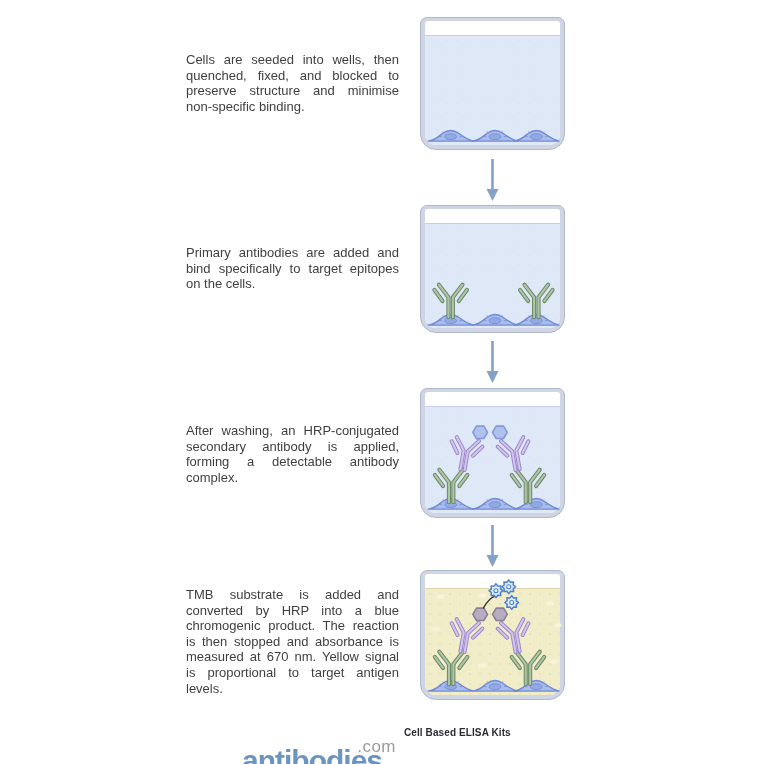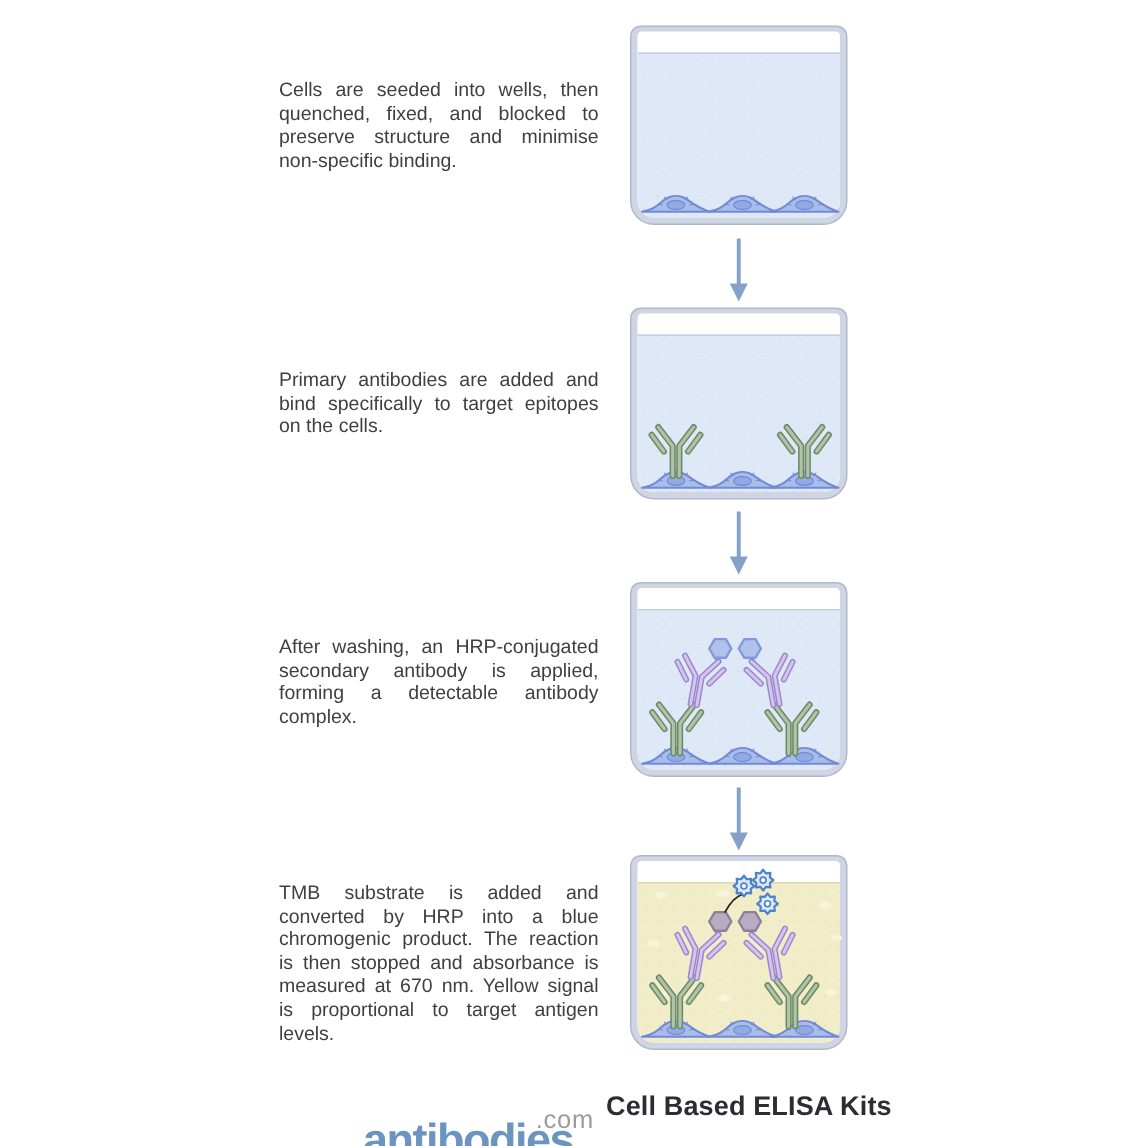--- a/index.html
+++ b/index.html
@@ -34,21 +34,21 @@
 
   
   .flow-arrow{position:absolute;left:484px;width:17px;height:44px;}
 
   
   .brand{position:absolute;left:242px;top:706px;width:156px;height:48px;}
   .brand-name{display:block;font-size:30px;font-weight:bold;color:#6b94c0;
               letter-spacing:-1px;line-height:1;margin-top:40px;}
   .brand-tld{position:absolute;right:2px;top:31px;font-size:17px;color:#9b9b9b;
              letter-spacing:0.5px;}
-  .product-line{position:absolute;left:404px;top:727px;font-size:18px;font-weight:bold;
+  .product-line{position:absolute;left:404px;top:727px;font-size:10px;font-weight:bold;
                 color:#2c2c34;letter-spacing:0.1px;}
 </style>
 </head>
 <body>
 
 <div class="canvas">
 
   <svg width="0" height="0" style="position:absolute" aria-hidden="true">
     <defs>
       <g id="ab" fill="none" stroke-linecap="round" stroke-linejoin="round">

